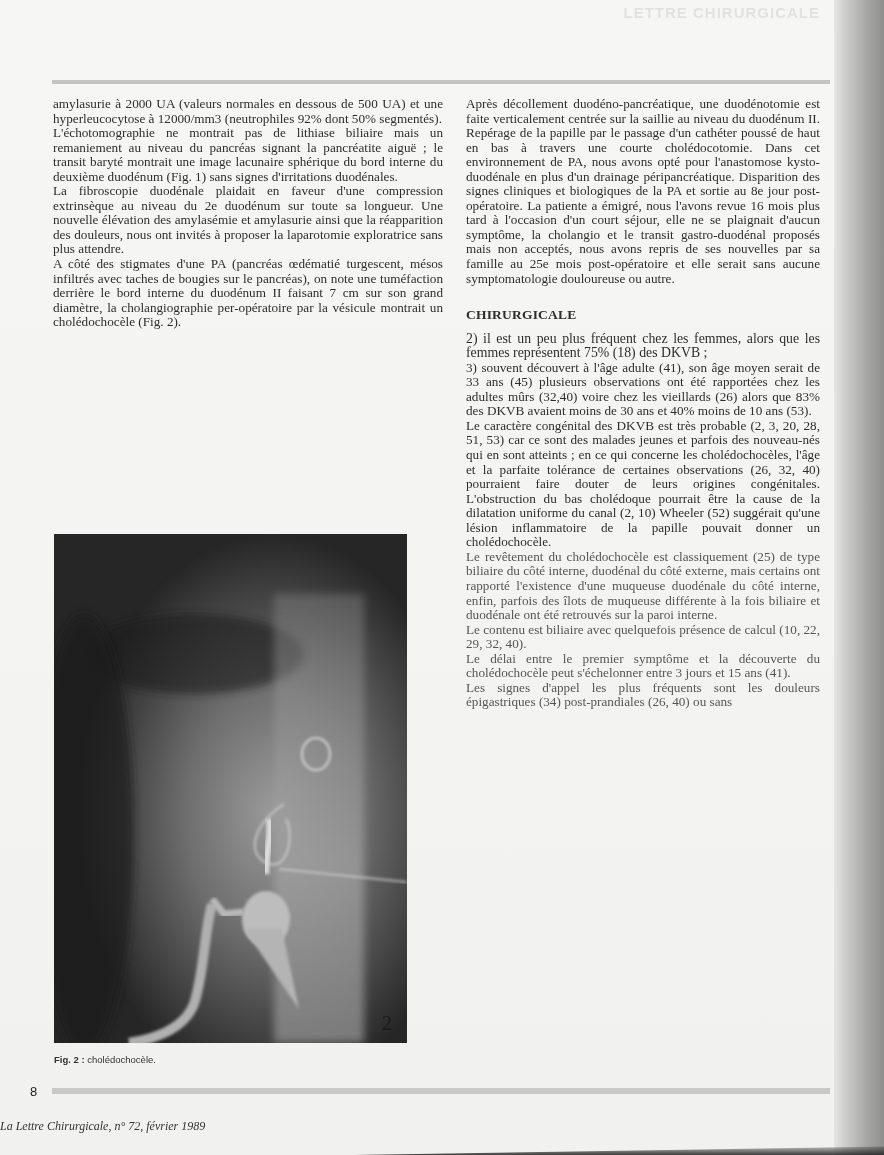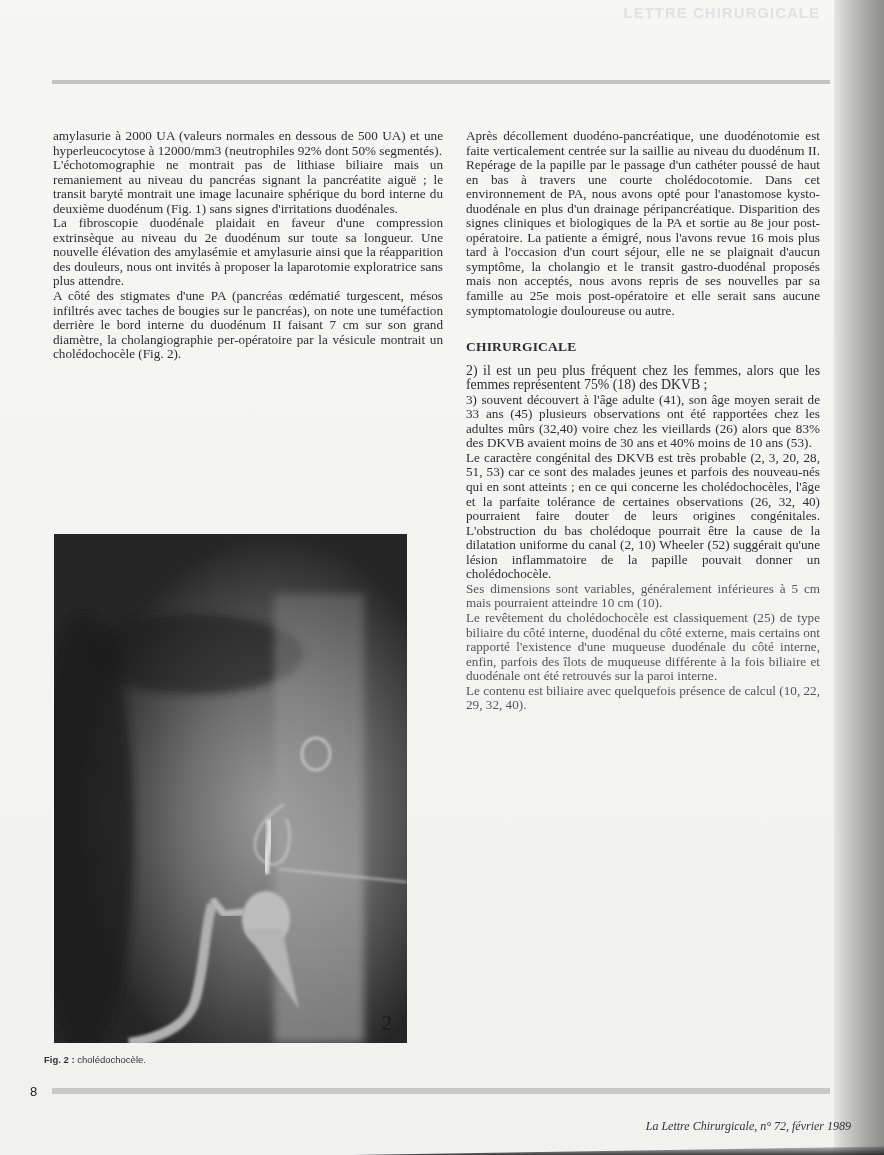--- a/index.html
+++ b/index.html
@@ -30,47 +30,47 @@
   .rule-top {
     position: absolute; left: 52px; top: 80px; width: 778px; height: 4px;
     background: #c4c5c3;
   }
   .rule-bottom {
     position: absolute; left: 52px; top: 1088px; width: 778px; height: 6px;
     background: #c8c9c7;
   }
   .col {
     position: absolute; font-size: 13.2px; line-height: 14.55px;
-    text-align: justify; color: #2d2d2d; margin-top: 32px;
+    text-align: justify; color: #2d2d2d;
   }
   .col p { margin: 0; }
   .col-left { left: 53px; top: 97px; width: 390px; }
   .col-right { left: 466px; top: 97px; width: 354px; font-family: Liberation Serif, serif; }
   .section-heading {
     font-weight: bold; font-size: 13.5px; margin: 22px 0 9px 0 !important; letter-spacing: 0.2px;
   }
   .bigger { font-size: 13.8px; }
   .lighter { color: #555; }
   .figure {
     position: absolute; left: 54px; top: 534px; width: 353px; height: 509px;
     background: #2a2a2a; overflow: hidden;
   }
   .figure svg { display: block; }
   .caption {
-    position: absolute; left: 44px; top: 1054px; font-size: 9.5px;
+    position: absolute; left: 54px; top: 1054px; font-size: 9.5px;
     font-family: "Liberation Sans", sans-serif; color: #333;
   }
   .caption b { font-weight: bold; }
   .page-number {
     position: absolute; left: 30px; top: 1084px; font-size: 13px;
     font-family: "Liberation Sans", sans-serif; color: #222;
   }
   .footer {
-    position: absolute; left: 0; top: 1119px; width: 835px; text-align: right;
-    font-style: italic; font-size: 12px; color: #333; margin-left: 16px;
+    position: absolute; left: 0; top: 1119px; width: 835px; text-align: left;
+    font-style: italic; font-size: 12px; color: #333;
   }
 </style>
 </head>
 <body>
 
 <div class="page-bg"></div>
 <div class="gutter"></div>
 <div class="gutter-dark"></div>
 
 <div class="ghost-title">LETTRE CHIRURGICALE</div>
@@ -124,20 +124,21 @@
   <b>Fig. 2 :</b>
   <span>cholédochocèle.</span>
 </div>
 
 <div class="col col-right">
   <p>Après décollement duodéno-pancréatique, une duodénotomie est faite verticalement centrée sur la saillie au niveau du duodénum II. Repérage de la papille par le passage d'un cathéter poussé de haut en bas à travers une courte cholédocotomie. Dans cet environnement de PA, nous avons opté pour l'anastomose kysto-duodénale en plus d'un drainage péripancréatique. Disparition des signes cliniques et biologiques de la PA et sortie au 8e jour post-opératoire. La patiente a émigré, nous l'avons revue 16 mois plus tard à l'occasion d'un court séjour, elle ne se plaignait d'aucun symptôme, la cholangio et le transit gastro-duodénal proposés mais non acceptés, nous avons repris de ses nouvelles par sa famille au 25e mois post-opératoire et elle serait sans aucune symptomatologie douloureuse ou autre.</p>
   <p class="section-heading">CHIRURGICALE</p>
   <p class="bigger">2) il est un peu plus fréquent chez les femmes, alors que les femmes représentent 75% (18) des DKVB ;</p>
   <p>3) souvent découvert à l'âge adulte (41), son âge moyen serait de 33 ans (45) plusieurs observations ont été rapportées chez les adultes mûrs (32,40) voire chez les vieillards (26) alors que 83% des DKVB avaient moins de 30 ans et 40% moins de 10 ans (53).</p>
   <p>Le caractère congénital des DKVB est très probable (2, 3, 20, 28, 51, 53) car ce sont des malades jeunes et parfois des nouveau-nés qui en sont atteints ; en ce qui concerne les cholédochocèles, l'âge et la parfaite tolérance de certaines observations (26, 32, 40) pourraient faire douter de leurs origines congénitales. L'obstruction du bas cholédoque pourrait être la cause de la dilatation uniforme du canal (2, 10) Wheeler (52) suggérait qu'une lésion inflammatoire de la papille pouvait donner un cholédochocèle.</p>
-  <p class="lighter">Ses dimensions sont variables, généralement inférieures à 5 cm mais pourraient atteindre 10 cm (10).</p>
   <p class="lighter">Le revêtement du cholédochocèle est classiquement (25) de type biliaire du côté interne, duodénal du côté externe, mais certains ont rapporté l'existence d'une muqueuse duodénale du côté interne, enfin, parfois des îlots de muqueuse différente à la fois biliaire et duodénale ont été retrouvés sur la paroi interne.</p>
   <p class="lighter">Le contenu est biliaire avec quelquefois présence de calcul (10, 22, 29, 32, 40).</p>
+  <p class="lighter">Le délai entre le premier symptôme et la découverte du cholédochocèle peut s'échelonner entre 3 jours et 15 ans (41).</p>
+  <p class="lighter">Les signes d'appel les plus fréquents sont les douleurs épigastriques (34) post-prandiales (26, 40) ou sans</p>
 </div>
 
 <div class="page-number">8</div>
 <div class="rule-bottom"></div>
 <div class="footer">La Lettre Chirurgicale, n° 72, février 1989</div>
 
 </body></html>

